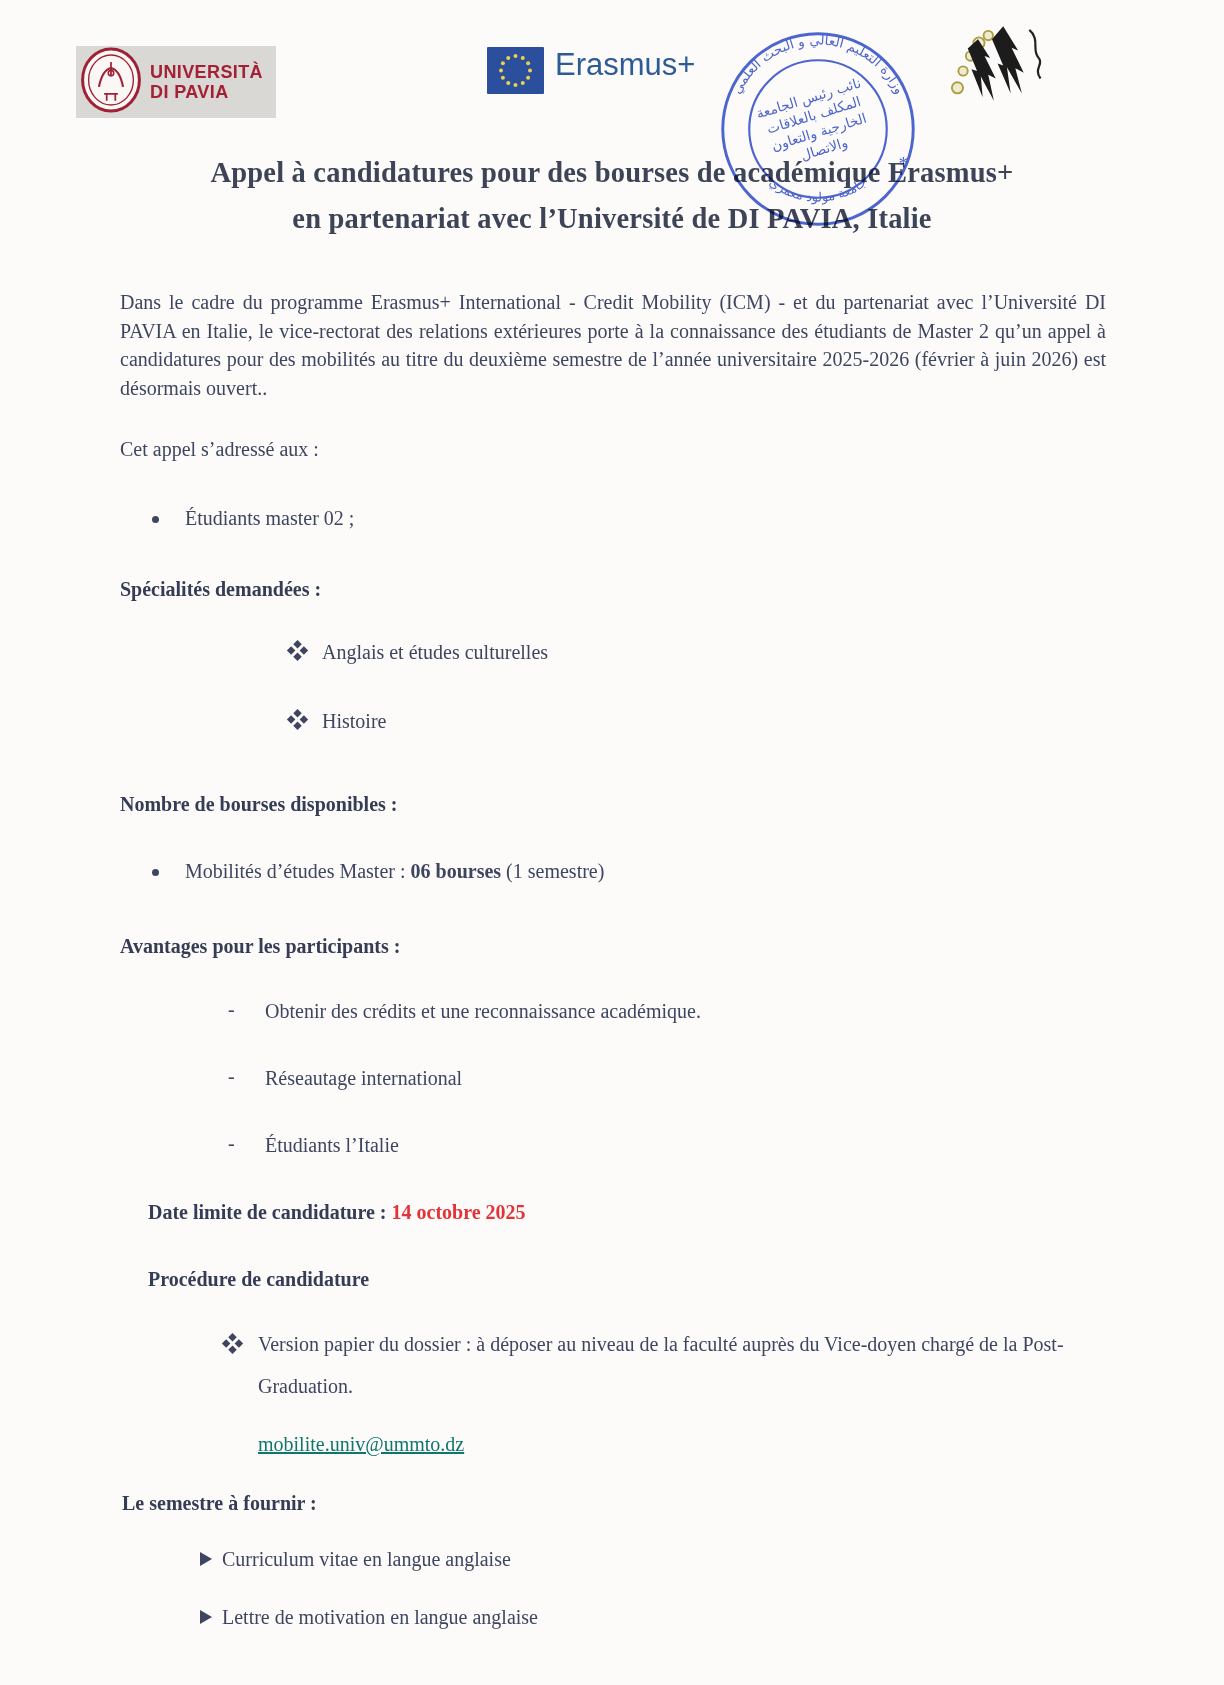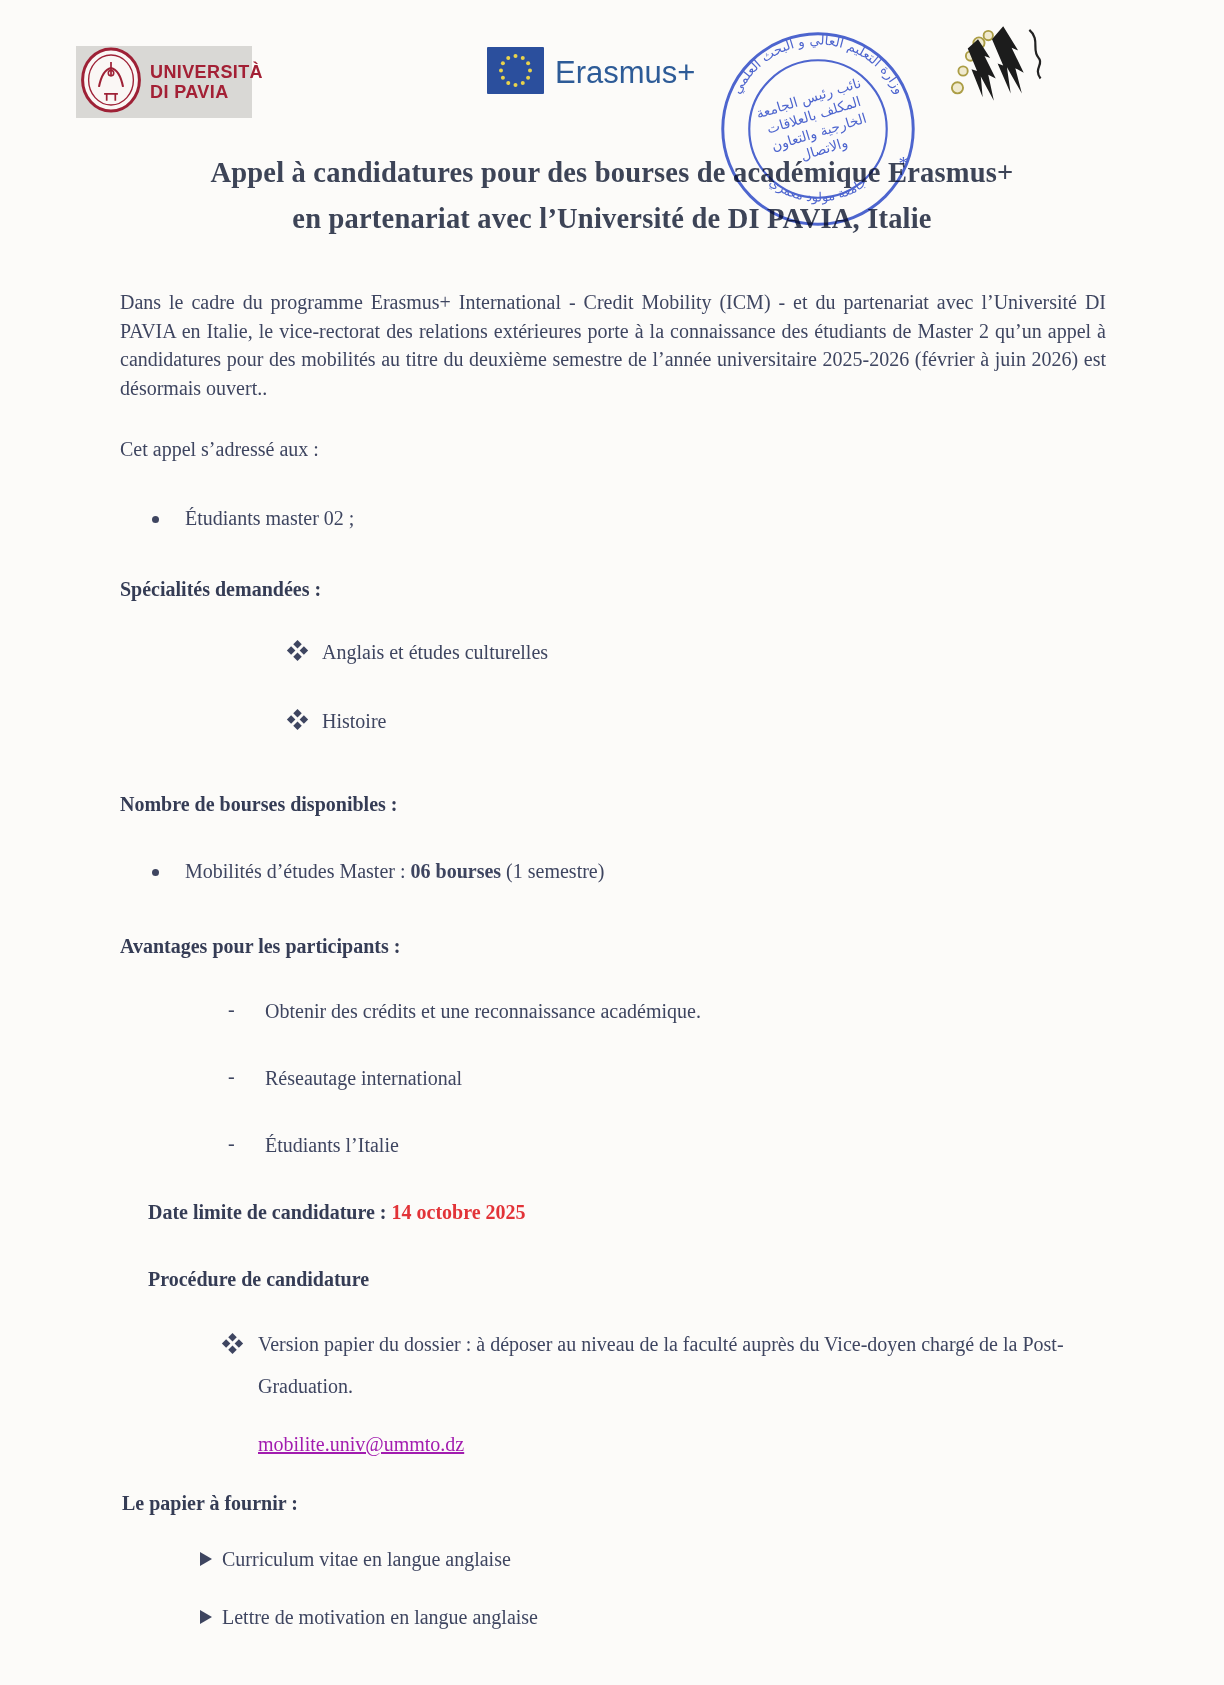--- a/index.html
+++ b/index.html
@@ -6,30 +6,30 @@
   .page {
     position:relative; width:1224px; height:1685px; margin:0 auto;
     background:#fcfbf9; overflow:hidden;
     font-family:"Liberation Serif", serif; color:#3e4560;
   }
 
   
   .header { position:absolute; top:0; left:0; right:0; height:262px; }
 
   .pavia-logo {
-    position:absolute; left:76px; top:46px; width:176px; height:72px;
+    position:absolute; left:76px; top:46px; width:200px; height:72px;
     background:#d9d8d5; display:flex; align-items:center; gap:8px;
     padding:3px 8px 3px 4px; box-sizing:border-box;
   }
   .pavia-text {
     color:#a32035; font-family:"Liberation Sans", sans-serif;
     font-weight:700; font-size:18px; line-height:1.12; letter-spacing:.4px;
   }
 
-  .erasmus-logo { position:absolute; left:487px; top:47px; display:flex; align-items:center; gap:11px; }
+  .erasmus-logo { position:absolute; left:487px; top:47px; display:flex; gap:11px; }
   .erasmus-text { font-family:"Liberation Sans", sans-serif; color:#2d5b97; font-size:31px; font-weight:500; }
 
   .emblem { position:absolute; left:936px; top:18px; }
 
   .stamp {
     position:absolute; left:710px; top:18px; z-index:3;
     mix-blend-mode:multiply; opacity:.9;
   }
 
   .title {
@@ -71,21 +71,21 @@
   .diamond-glyph i:nth-child(3){ left:0;  bottom:0; }
   .diamond-glyph i:nth-child(4){ right:0; bottom:0; }
 
   .dash-item { margin-top:40px; padding-left:108px; }
   .dash-item .marker { width:37px; flex:0 0 37px; }
 
   .deadline-line { margin-top:42px; font-weight:bold; color:#353c55; }
   .deadline-value { color:#e23338; }
 
   .email-line { margin-top:26px; margin-left:138px; }
-  a.email-link { color:#a21caf; text-decoration:underline; }
+  a.email-link { color:#0f766e; text-decoration:underline; }
 
   .arrow-item { margin-top:31px; padding-left:80px; }
   .arrow-item .marker { width:22px; flex:0 0 22px; }
   .arrow-glyph {
     display:inline-block; width:0; height:0; margin-top:6px;
     border-left:12px solid #3e4560;
     border-top:7px solid transparent;
     border-bottom:7px solid transparent;
   }
 </style>
@@ -236,21 +236,21 @@
 
     <div class="li proc-item">
       <span class="marker"><span class="diamond-glyph" style="margin-top:10px"><i></i><i></i><i></i><i></i></span></span>
       <span class="txt">Version papier du dossier : à déposer au niveau de la faculté auprès du Vice-doyen chargé de la Post-Graduation.</span>
     </div>
 
     <div class="email-line">
       <a href="#" class="email-link">mobilite.univ@ummto.dz</a>
     </div>
 
-    <div class="bold-heading" style="margin-top:36px; margin-left:2px">Le papier à fournir :</div>
+    <div class="bold-heading" style="margin-top:36px; margin-left:2px">Le semestre à fournir :</div>
 
     <div class="li arrow-item">
       <span class="marker"><span class="arrow-glyph"></span></span>
       <span class="txt">Curriculum vitae en langue anglaise</span>
     </div>
     <div class="li arrow-item">
       <span class="marker"><span class="arrow-glyph"></span></span>
       <span class="txt">Lettre de motivation en langue anglaise</span>
     </div>
 

